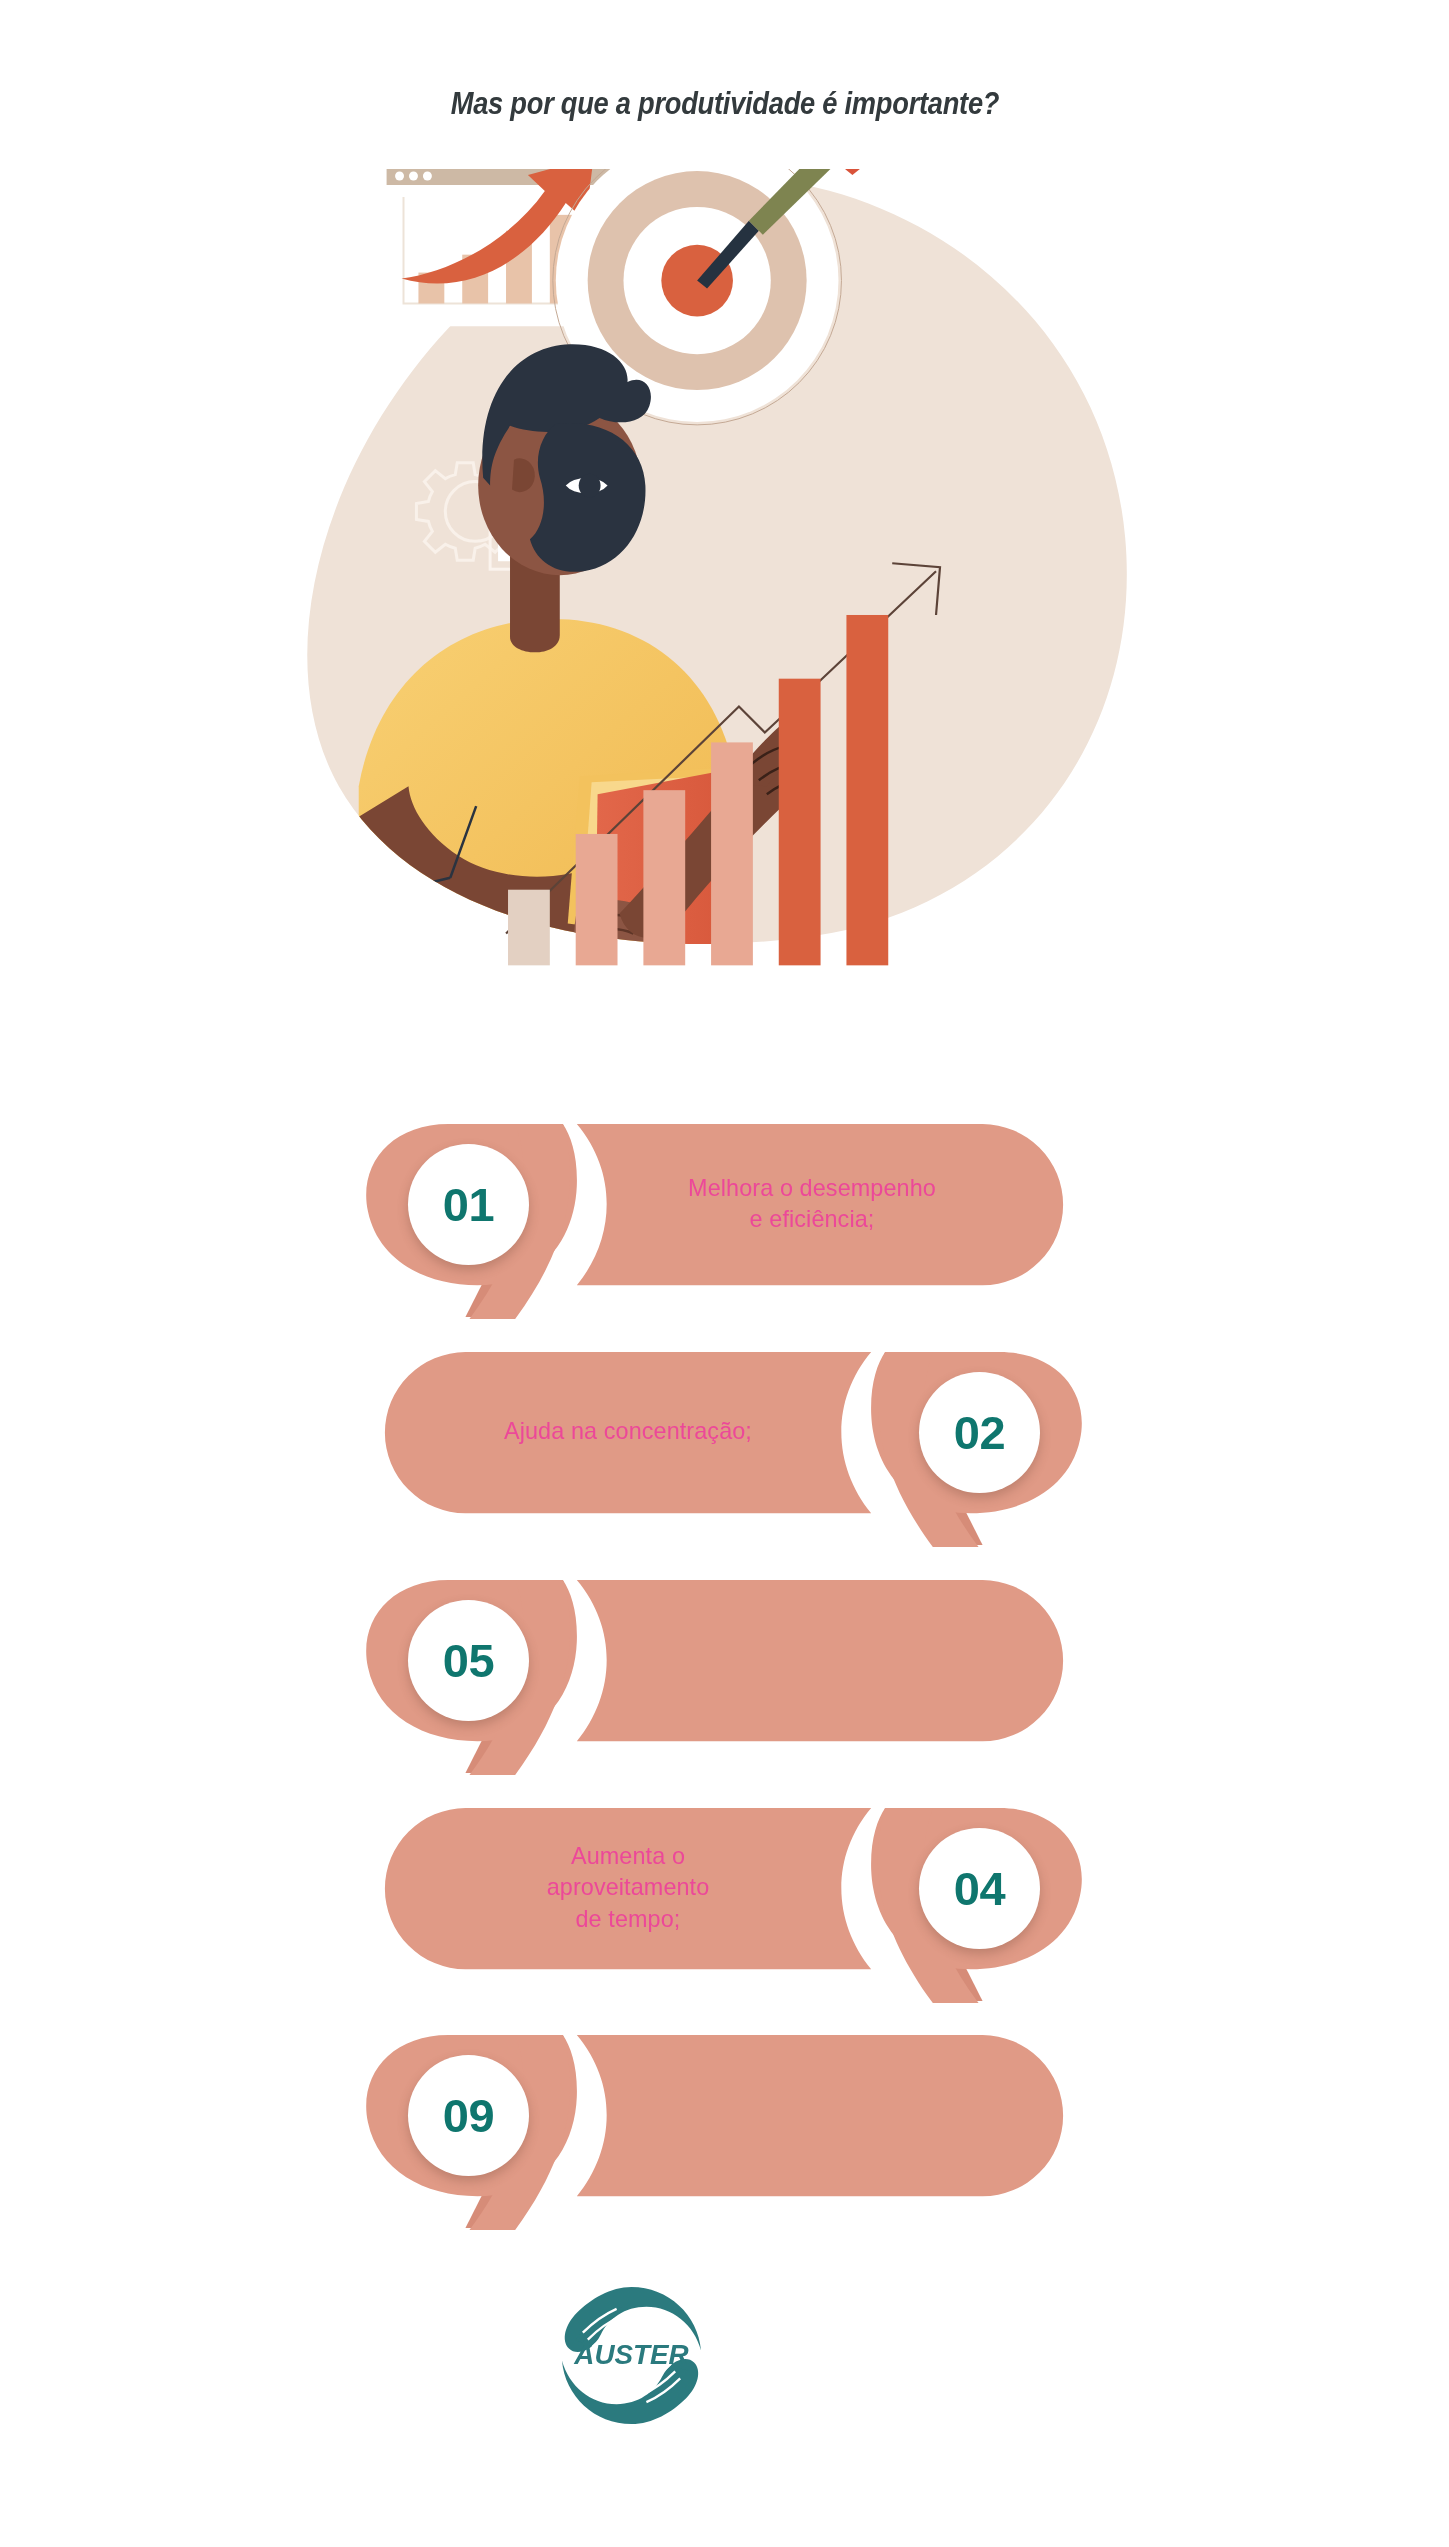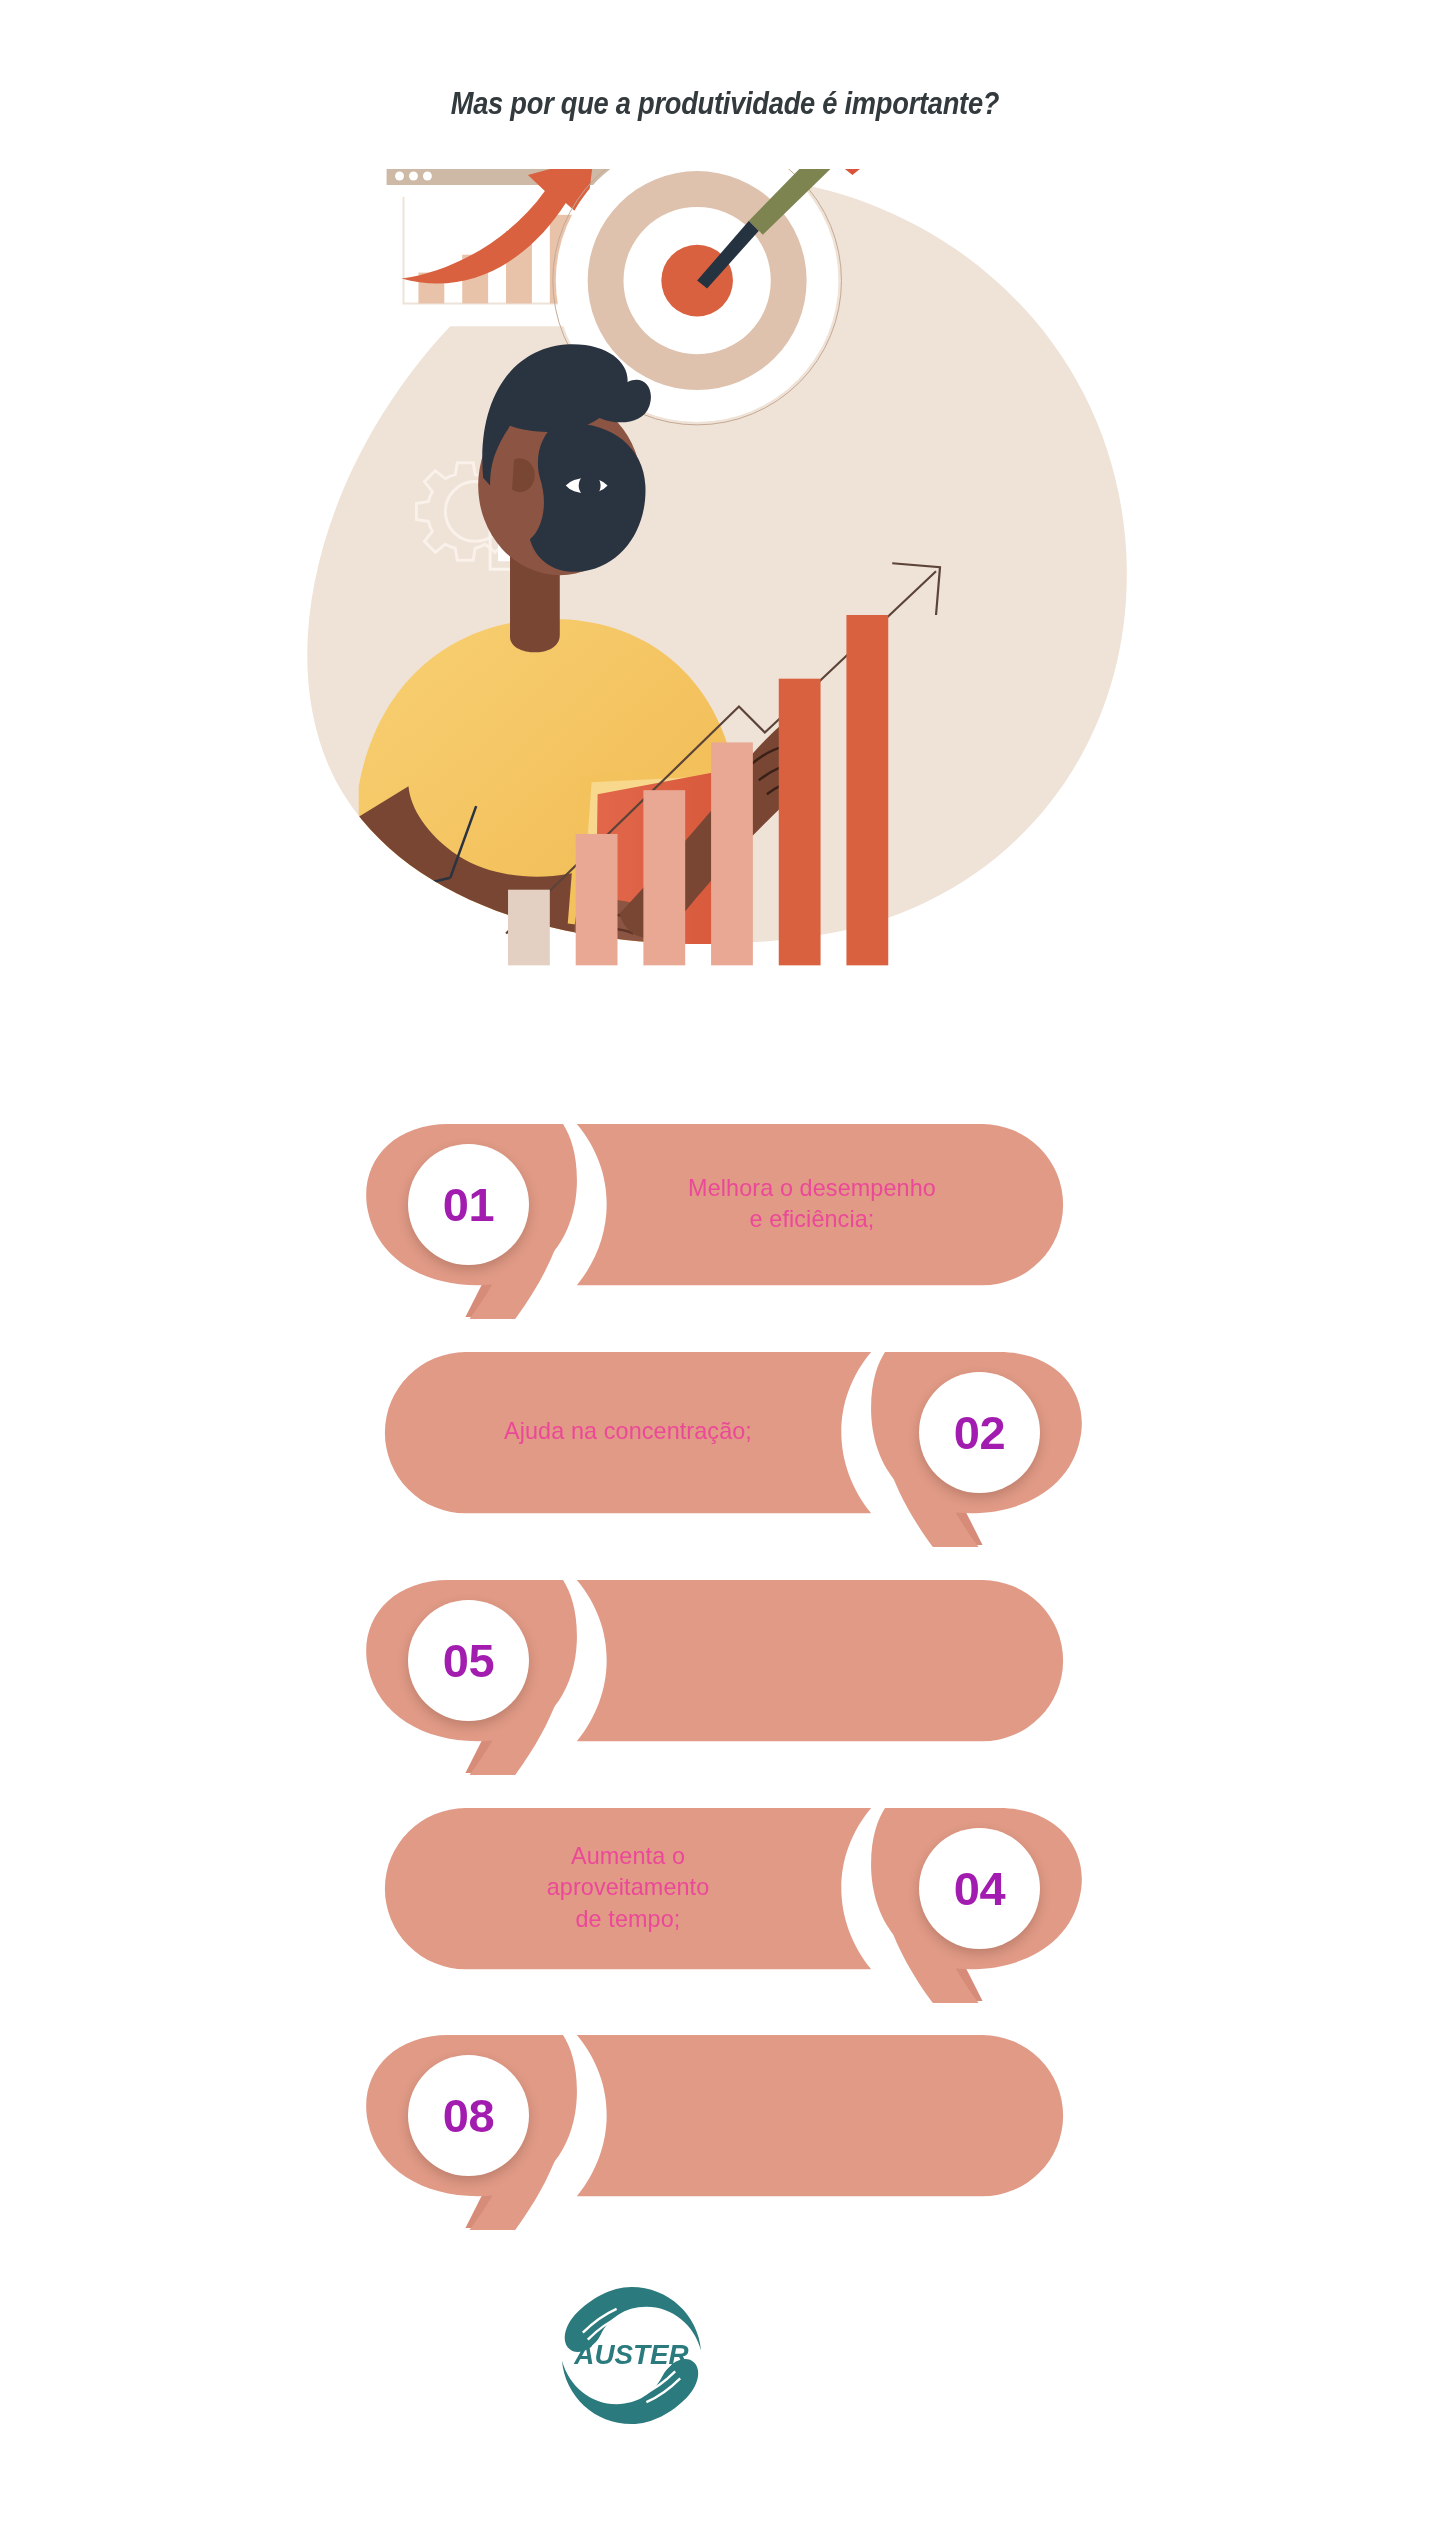--- a/index.html
+++ b/index.html
@@ -87,21 +87,21 @@
     width: 121px;
     height: 121px;
     border-radius: 50%;
     background: #ffffff;
     box-shadow: 0 5px 11px rgba(90,55,40,0.26);
     display: flex;
     align-items: center;
     justify-content: center;
     font-size: 47px;
     font-weight: bold;
-    color: #a21caf;
+    color: #0f766e;
     letter-spacing: -0.5px;
     top: 22px;
   }
   .ribbon.left  .badge { left: 42px; }
   .ribbon.right .badge { left: 553px; }
 
   
   .logo {
     position: absolute;
     top: 2281px;
@@ -307,21 +307,21 @@
 
     <div class="ribbon left" style="top:911px;">
       <svg viewBox="0 0 720 222" xmlns="http://www.w3.org/2000/svg">
         <path d="M198 2 C214 60 200 120 150 196 L100 196 Z" fill="#D68C78"></path>
         <path d="M83 2 L620 2 a81 81 0 0 1 0 162 L212 164
                  C250 118 254 52 212 2 Z" fill="#E09A86"></path>
         <path d="M83 2 C24 2 -8 44 2 90 C12 138 58 164 112 164
                  C178 164 210 116 212 64 C213 34 206 14 198 2 Z" fill="#E09A86"></path>
         <path d="M198 2 C214 58 206 122 150 198 L104 198 C158 126 170 58 150 2 Z" fill="#E09A86"></path>
       </svg>
-      <div class="badge">08</div>
+      <div class="badge">09</div>
     </div>
 
   </div>
 
   <div class="logo">
     <svg width="149" height="149" viewBox="0 0 150 150" xmlns="http://www.w3.org/2000/svg">
 
       <path d="M75 6 C112 6 142 34 145 70 C138 44 116 26 90 26
                C68 26 52 38 44 54 C36 70 20 76 12 68 C4 60 8 44 20 32 C34 18 54 6 75 6 Z" fill="#2B7A7E"></path>
       <path d="M18 60 C30 44 48 30 66 26 C48 36 34 48 26 62 Z" fill="#2B7A7E"></path>

